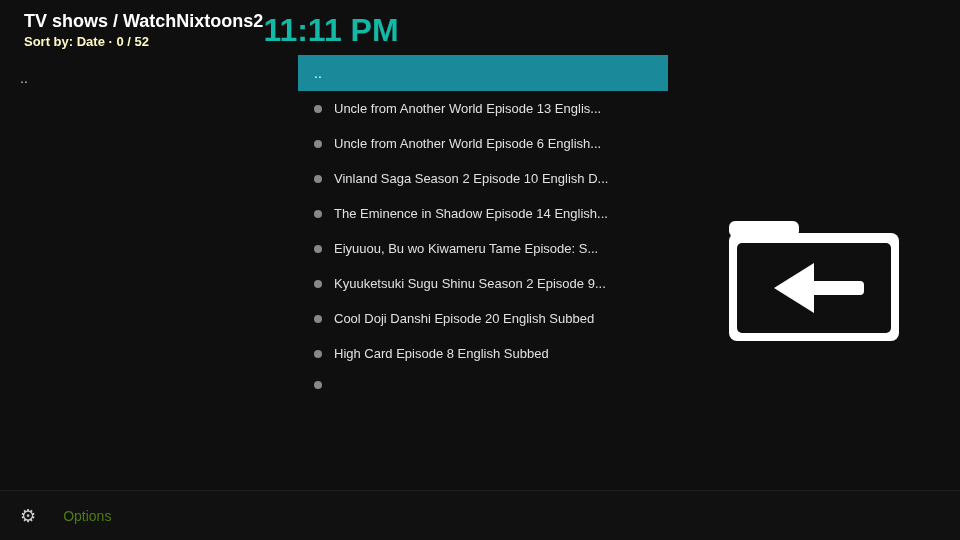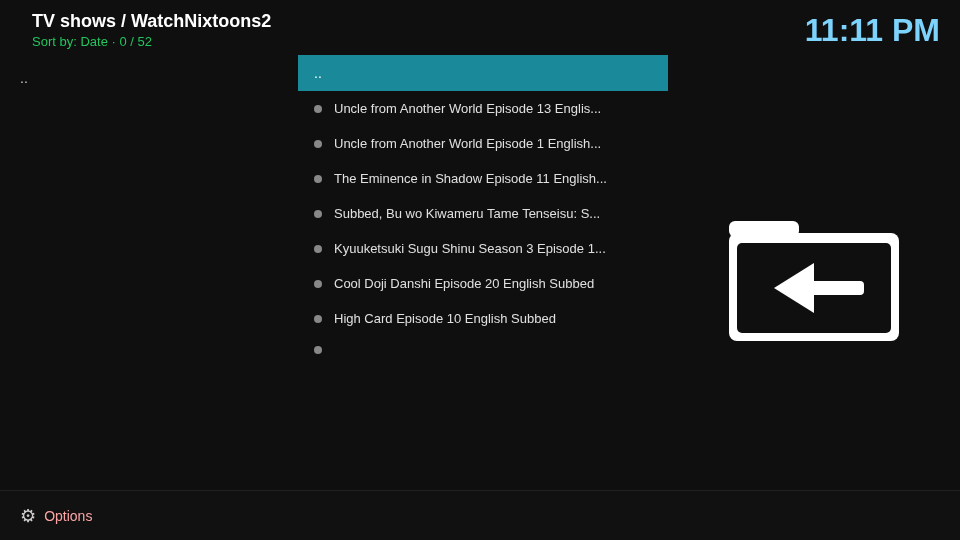--- a/index.html
+++ b/index.html
@@ -11,50 +11,50 @@
       color: #ffffff;
       font-family: Arial, sans-serif;
       overflow: hidden;
       position: relative;
     }
 
     
     .header {
       position: absolute;
       top: 0;
-      left: 12px;
+      left: 4px;
       right: 0;
       height: 60px;
       display: flex;
       align-items: center;
-      justify-content: space-between;
       padding: 0 20px;
     }
 
     .header-left {
       display: flex;
       flex-direction: column;
     }
 
     .header-title {
       font-size: 18px;
       font-weight: bold;
       color: #ffffff;
     }
 
     .header-subtitle {
       font-size: 13px;
-      color: #22c55e;
+      color: #fef9c3;
       margin-top: 2px;
+      font-weight: bold;
     }
 
     .header-time {
       font-size: 32px;
       font-weight: bold;
-      color: #7dd3fc;
+      color: #14b8a6;
     }
 
     
     .left-panel {
       position: absolute;
       top: 60px;
       left: 0;
       width: 295px;
       bottom: 50px;
       display: flex;
@@ -144,21 +144,22 @@
 
     .options-btn {
       display: flex;
       align-items: center;
       gap: 8px;
       cursor: pointer;
     }
 
     .options-text {
       font-size: 14px;
-      color: #fca5a5;
+      color: #4d7c0f;
+      margin-left: 19px;
     }
   </style>
 </head>
 <body>
 
 <div class="header">
   <div class="header-left">
     <span class="header-title">TV shows / WatchNixtoons2</span>
     <span class="header-subtitle">Sort by: Date  ·  0 / 52</span>
   </div>
@@ -173,41 +174,45 @@
 
 <div class="list-item">
       <span class="list-item-text">..</span>
     </div>
     <div class="list-item">
       <div class="list-item-dot"></div>
       <span class="list-item-text">Uncle from Another World Episode 13 Englis...</span>
     </div>
     <div class="list-item">
       <div class="list-item-dot"></div>
-      <span class="list-item-text">Uncle from Another World Episode 1 English...</span>
-    </div>
-    <div class="list-item">
-      <div class="list-item-dot"></div>
-      <span class="list-item-text">The Eminence in Shadow Episode 11 English...</span>
-    </div>
-    <div class="list-item">
-      <div class="list-item-dot"></div>
-      <span class="list-item-text">Subbed, Bu wo Kiwameru Tame Tenseisu: S...</span>
-    </div>
-    <div class="list-item">
-      <div class="list-item-dot"></div>
-      <span class="list-item-text">Kyuuketsuki Sugu Shinu Season 3 Episode 1...</span>
+      <span class="list-item-text">Uncle from Another World Episode 6 English...</span>
+    </div>
+    <div class="list-item">
+      <div class="list-item-dot"></div>
+      <span class="list-item-text">Vinland Saga Season 2 Episode 10 English D...</span>
+    </div>
+    <div class="list-item">
+      <div class="list-item-dot"></div>
+      <span class="list-item-text">The Eminence in Shadow Episode 14 English...</span>
+    </div>
+    <div class="list-item">
+      <div class="list-item-dot"></div>
+      <span class="list-item-text">Eiyuuou, Bu wo Kiwameru Tame Episode: S...</span>
+    </div>
+    <div class="list-item">
+      <div class="list-item-dot"></div>
+      <span class="list-item-text">Kyuuketsuki Sugu Shinu Season 2 Episode 9...</span>
     </div>
     <div class="list-item">
       <div class="list-item-dot"></div>
       <span class="list-item-text">Cool Doji Danshi Episode 20 English Subbed</span>
     </div>
     <div class="list-item">
       <div class="list-item-dot"></div>
-      <span class="list-item-text">High Card Episode 10 English Subbed</span>
+      <span class="list-item-text">High Card Episode 8 English Subbed</span>
     </div>
     <div class="list-item">
       <div class="list-item-dot"></div>
     </div>
   </div>
 
 <div class="right-panel">
   <svg width="190" height="160" viewBox="0 0 190 160" fill="white">
 
     <rect x="10" y="28" width="70" height="16" rx="6" ry="6" fill="white"></rect>

